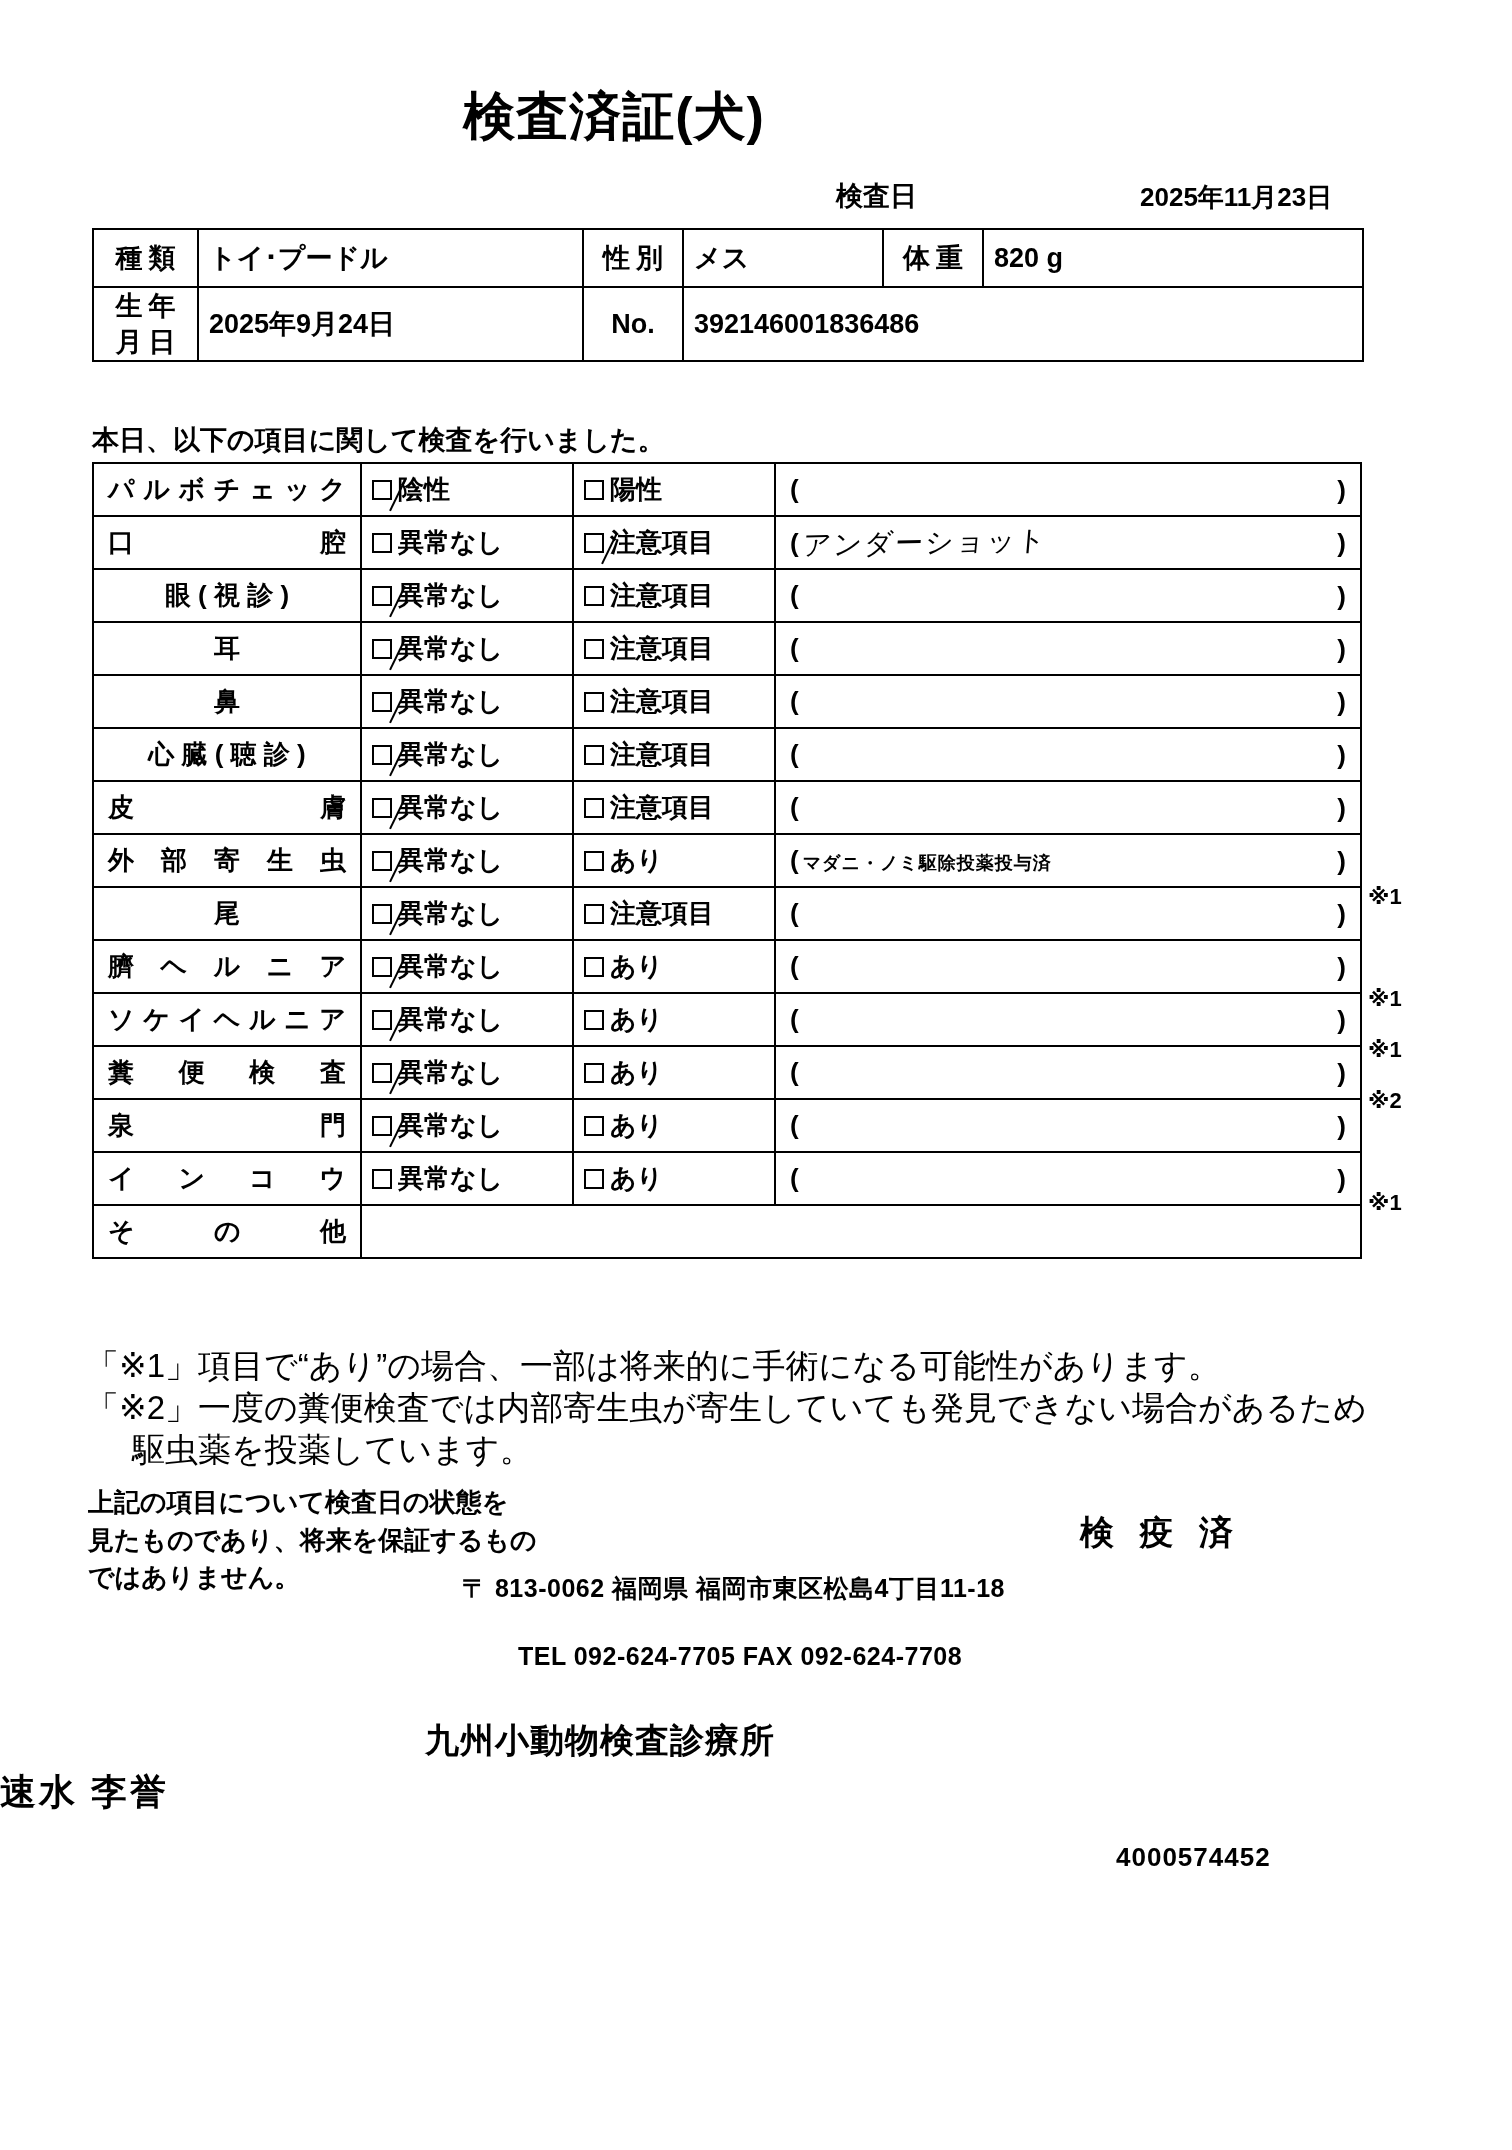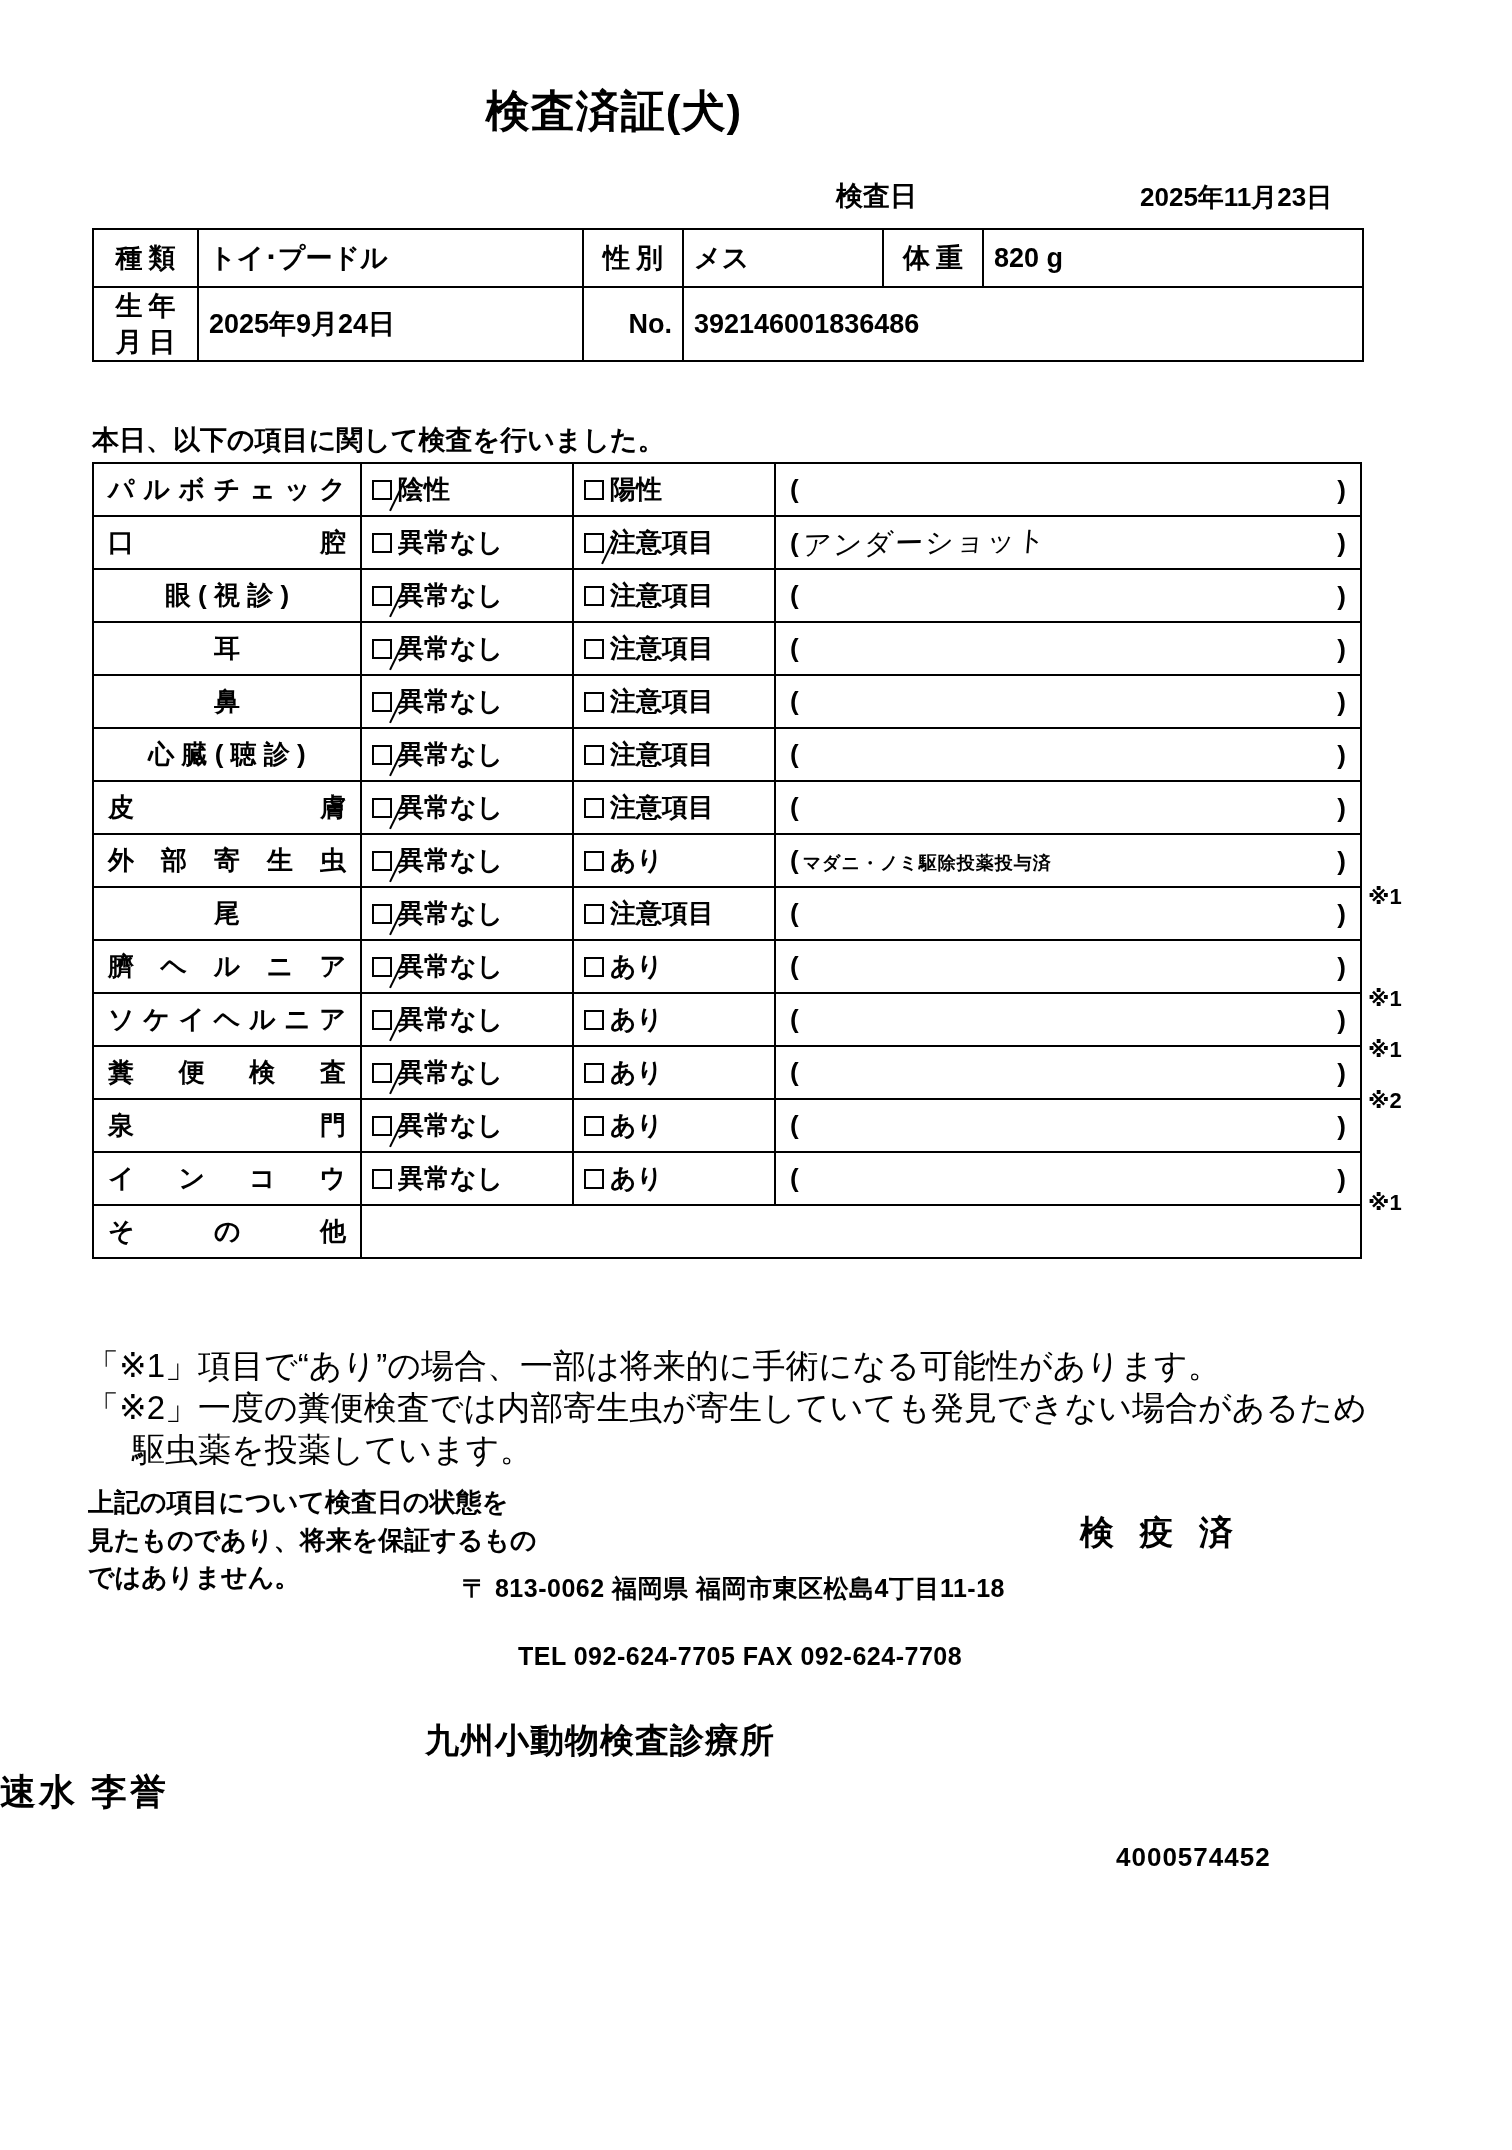--- a/index.html
+++ b/index.html
@@ -19,21 +19,21 @@
     position: absolute;
     left: 0; top: 0;
     width: 1512px;
     height: 2150px;
   }
   .title {
     position: absolute;
     left: 0; top: 82px;
     width: 1228px;
     text-align: center;
-    font-size: 44px;
+    font-size: 52px;
     font-weight: bold;
     letter-spacing: 1px;
   }
   .exam-date-label {
     position: absolute;
     left: 836px; top: 178px;
     font-size: 27px;
     font-weight: bold;
   }
   .exam-date-value {
@@ -64,21 +64,21 @@
   }
   .hdr td.val {
     text-align: left;
     font-weight: bold;
   }
   .hdr td.valr {
     text-align: left;
     padding-right: 30px;
   }
   .hdr td.nolbl {
-    text-align: right;
+    text-align: center;
     letter-spacing: 0;
     margin-left: 48px;
   }
   .spacer-row td { border: none !important; height: 10px !important; }
 
   .lead {
     position: absolute;
     left: 92px; top: 422px;
     font-size: 27px;
     font-weight: bold;

